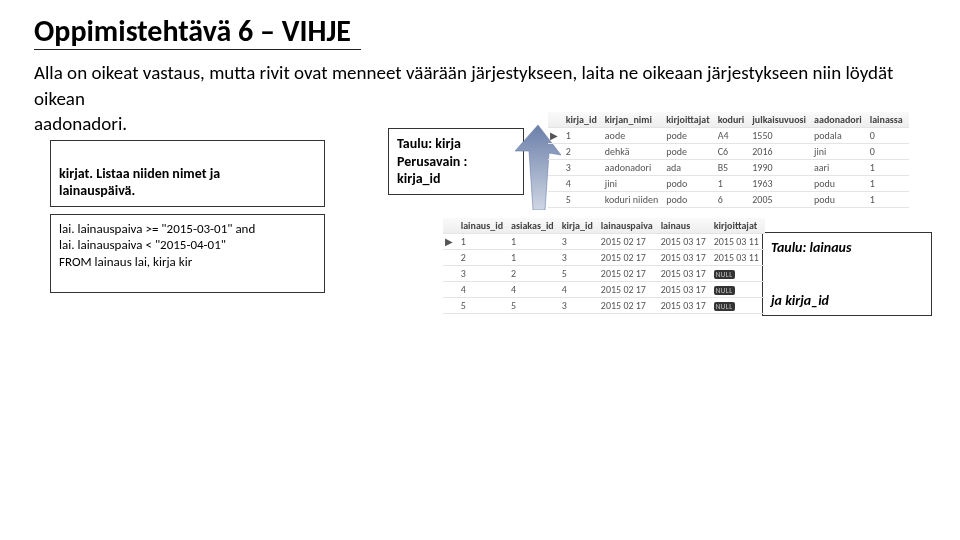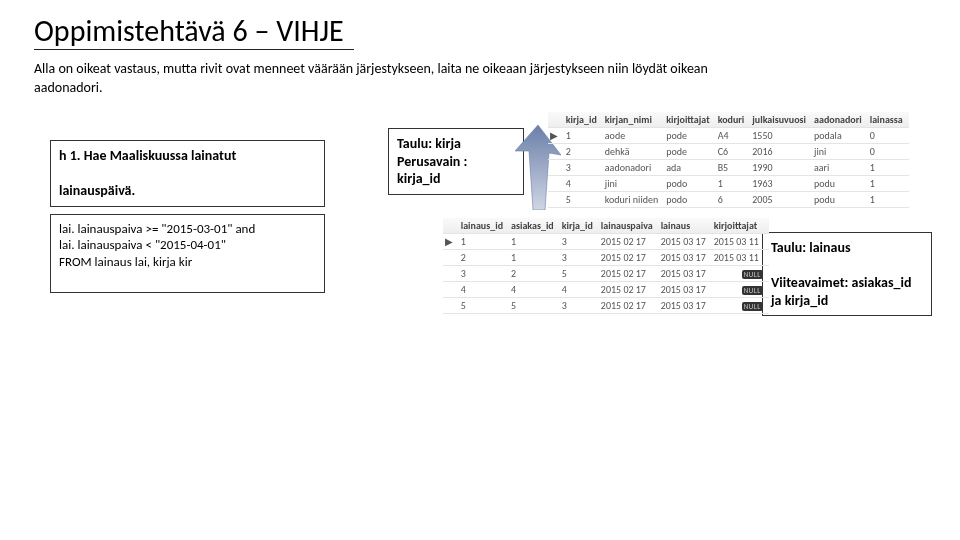--- a/index.html
+++ b/index.html
@@ -8,43 +8,43 @@
     width: 960px;
     height: 540px;
     font-family: Calibri, Arial, sans-serif;
     background: #fff;
     color: #000;
     position: relative;
     overflow: hidden;
   }
   .title {
     font-size: 30px;
-    font-weight: 400;
+    font-weight: 700;
     margin: 12px 0 4px 34px;
     border-bottom: 1.4px solid #222;
     display: inline-block;
     padding-right: 10px;
   }
   .subtitle {
-    font-size: 14px;
+    font-size: 19px;
     margin: 6px 34px 0 34px;
     line-height: 1.35;
   }
   .box {
     position: absolute;
     border: 1.2px solid #333;
     background: #fff;
     font-size: 14px;
     padding: 6px 8px;
     line-height: 1.25;
   }
   .box-h1 { left: 50px; top: 140px; width: 275px; font-weight: 600; }
   .box-sql { left: 50px; top: 214px; width: 275px; font-size: 13px; font-weight: 400; }
   .box-kirja { left: 388px; top: 128px; width: 136px; font-weight: 600; }
-  .box-lainaus { left: 762px; top: 232px; width: 170px; font-weight: 600; }
+  .box-lainaus { left: 762px; top: 232px; width: 170px; font-weight: 600; font-style: italic; }
 
   .arrow {
     position: absolute;
     left: 515px;
     top: 125px;
     width: 46px;
     height: 85px;
   }
 
   .tbl {
@@ -70,41 +70,40 @@
   .tbl-lainaus { left: 443px; top: 218px; }
 
   .nullbadge {
     display: inline-block;
     padding: 0 2px;
     font-size: 7px;
     background: #333;
     color: #ccc;
     border-radius: 2px;
     letter-spacing: .5px;
-    margin-left: 28px;
   }
 </style>
 </head>
 <body>
 
 
 
 
 <div class="title">Oppimistehtävä 6 – VIHJE</div>
 
 
 <div class="subtitle">
   <span>Alla on oikeat vastaus, mutta rivit ovat menneet väärään järjestykseen, laita ne oikeaan järjestykseen niin löydät oikean</span><br>
   <span>aadonadori.</span>
 </div>
 
 
 <div class="box box-h1">
-  <span>h 1. Hae Maaliskuussa lainatut</span><br>
-  <br>
+  <br>
+  <span>kirjat. Listaa niiden nimet ja</span><br>
   <span>lainauspäivä.</span>
 </div>
 
 
 <div class="box box-sql">
   <span>lai. lainauspaiva &gt;= "2015-03-01" and</span><br>
   <span>lai. lainauspaiva &lt; "2015-04-01"</span><br>
   <span>FROM lainaus lai, kirja kir</span><br>
   <br>
 </div>
@@ -113,21 +112,21 @@
 <div class="box box-kirja">
   <span>Taulu: kirja</span><br>
   <span>Perusavain :</span><br>
   <span>kirja_id</span>
 </div>
 
 
 <div class="box box-lainaus">
   <span>Taulu: lainaus</span><br>
   <br>
-  <span>Viiteavaimet: asiakas_id</span><br>
+  <br>
   <span>ja kirja_id</span>
 </div>
 
 
 <svg class="arrow" viewBox="0 0 46 85" preserveAspectRatio="none">
   <defs>
     <linearGradient id="g" x1="0" y1="0" x2="0" y2="1">
       <stop offset="0" stop-color="#6b7fa9"></stop>
       <stop offset="1" stop-color="#cfd6e4"></stop>
     </linearGradient>

